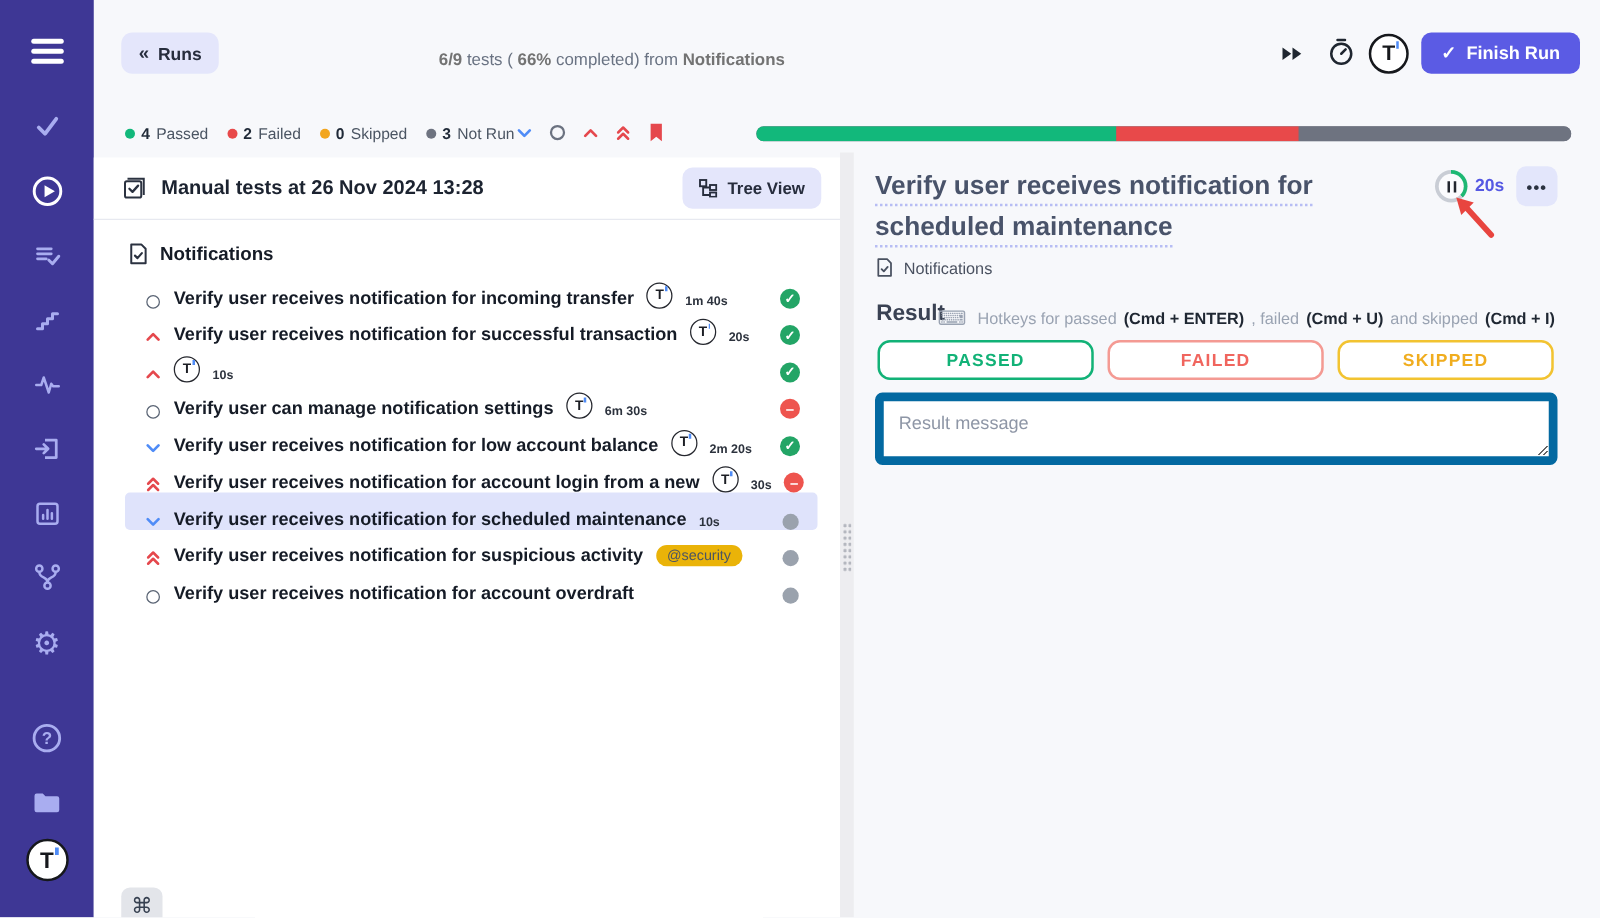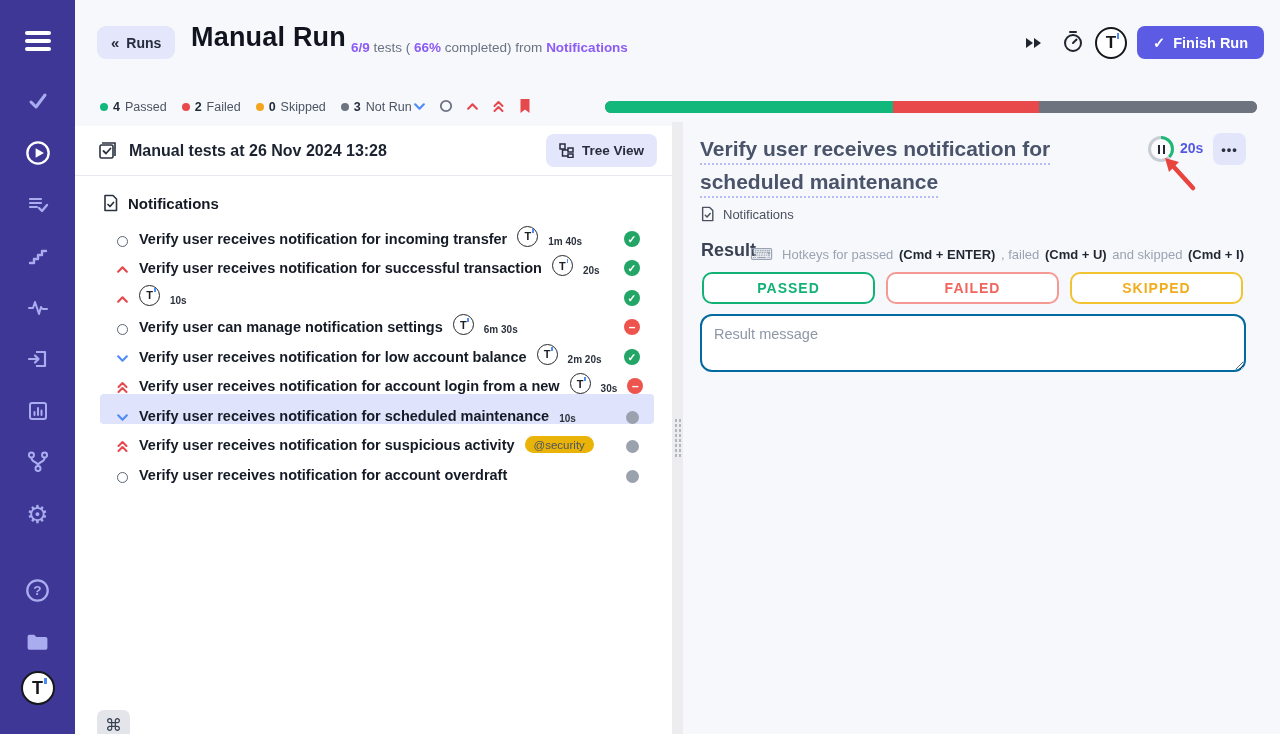--- a/index.html
+++ b/index.html
@@ -19,21 +19,21 @@
   .side-logo::after { content:""; position:absolute; top:5px; right:6px; width:2.5px; height:6px; background:#4f8cf7; }
 
   
   .main { position:absolute; left:75px; top:0; width:1205px; height:734px; }
 
   .runs-btn { position:absolute; left:22px; top:26px; height:33px; padding:0 14px; border:0; border-radius:9px;
               background:#e4e6fb; color:#272d3d; font:700 14px "Liberation Sans",sans-serif; display:flex; align-items:center; gap:7px; cursor:pointer; }
   .runs-btn .chev { font-size:15px; font-weight:700; }
   .page-title { position:absolute; left:116px; top:22px; font-size:27px; font-weight:800; color:#10141f; letter-spacing:.2px; }
   .subtitle { position:absolute; left:276px; top:40px; font-size:13.5px; color:#6a7383; }
-  .subtitle b { color:#8b5cf6; }
+  .subtitle b { color:#737373; }
 
   .hdr-iconbtn { position:absolute; background:none; border:0; cursor:pointer; display:flex; align-items:center; justify-content:center; }
   .ff-btn { left:948px; top:33px; width:22px; height:20px; }
   .sw-btn { left:986px; top:30px; width:24px; height:24px; }
   .hdr-logo { position:absolute; left:1020px; top:27px; width:32px; height:32px; border-radius:50%; background:#fff; border:2.5px solid #16181c;
               display:flex; align-items:center; justify-content:center; font-weight:800; font-size:17px; color:#16181c; }
   .hdr-logo::after { content:""; position:absolute; top:4px; right:6px; width:2.5px; height:6px; background:#4f8cf7; }
   .finish-btn { position:absolute; left:1062px; top:26px; height:33px; padding:0 16px; border:0; border-radius:8px; background:#5b5be4;
                 color:#fff; font:700 14.5px "Liberation Sans",sans-serif; display:flex; align-items:center; gap:8px; cursor:pointer; }
 
@@ -88,21 +88,21 @@
   .more-btn { position:absolute; left:530px; top:11px; width:33px; height:32px; border:0; border-radius:8px; background:#e3e6fb;
               color:#2b3240; font-size:13px; font-weight:800; letter-spacing:1px; cursor:pointer; }
   .breadcrumb { position:absolute; left:17px; top:84px; display:flex; align-items:center; gap:8px; font-size:13px; color:#4a5160; }
   .result-h { position:absolute; left:18px; top:118px; font-size:18px; font-weight:800; color:#3a4253; }
   .hotkeys { position:absolute; right:36px; top:123px; font-size:13px; color:#9aa3b2; display:flex; align-items:center; gap:2px; white-space:pre; }
   .hotkeys .kbd-ic { margin-right:7px; font-size:16px; color:#9aa3b2; }
   .hotkeys b { color:#1f2732; }
   .result-btns { position:absolute; left:19px; right:37px; top:150px; display:flex; gap:11px; height:32px; }
   .result-btns button { flex:1; background:#fff; border:2px solid; border-radius:10px; font:700 14px "Liberation Sans",sans-serif;
                         letter-spacing:1px; cursor:pointer; }
-  .msg-box { position:absolute; left:17px; right:34px; top:192px; height:58px; border:2px solid #0369a1; border-radius:12px;
+  .msg-box { position:absolute; left:17px; right:34px; top:192px; height:58px; border:7px solid #0369a1; border-radius:6px;
              padding:10px 12px; font:400 14.5px "Liberation Sans",sans-serif; color:#333; background:#fff; resize:both; }
   .msg-box::placeholder { color:#8e96a6; }
 
   .cmd-btn { position:absolute; left:22px; top:710px; width:33px; height:30px; border:0; border-radius:7px; background:#e3e5ea;
              color:#374151; font-size:17px; cursor:pointer; }
 </style>
 </head>
 <body>
 
 <div class="screen">
@@ -180,21 +180,20 @@
         <span class="side-logo">T</span>
       </div>
     </aside>
 
   <div class="main">
 
     <button class="runs-btn">
       <span class="chev">«</span>
       <span>Runs</span>
     </button>
-    <h1 class="page-title">Manual Run</h1>
     <div class="subtitle" id="subtitle"><b>6/9</b> tests ( <b>66%</b> completed) from <b>Notifications</b></div>
 
     <button class="hdr-iconbtn ff-btn">
       <svg width="20" height="14" viewBox="0 0 20 14">
         <path d="M2 2 L9 7 L2 12 Z" fill="#1f2630"></path>
           <path d="M10 2 L17 7 L10 12 Z" fill="#1f2630"></path>
       </svg>
     </button>
     <button class="hdr-iconbtn sw-btn">
       <svg width="22" height="24" viewBox="0 0 22 24">

